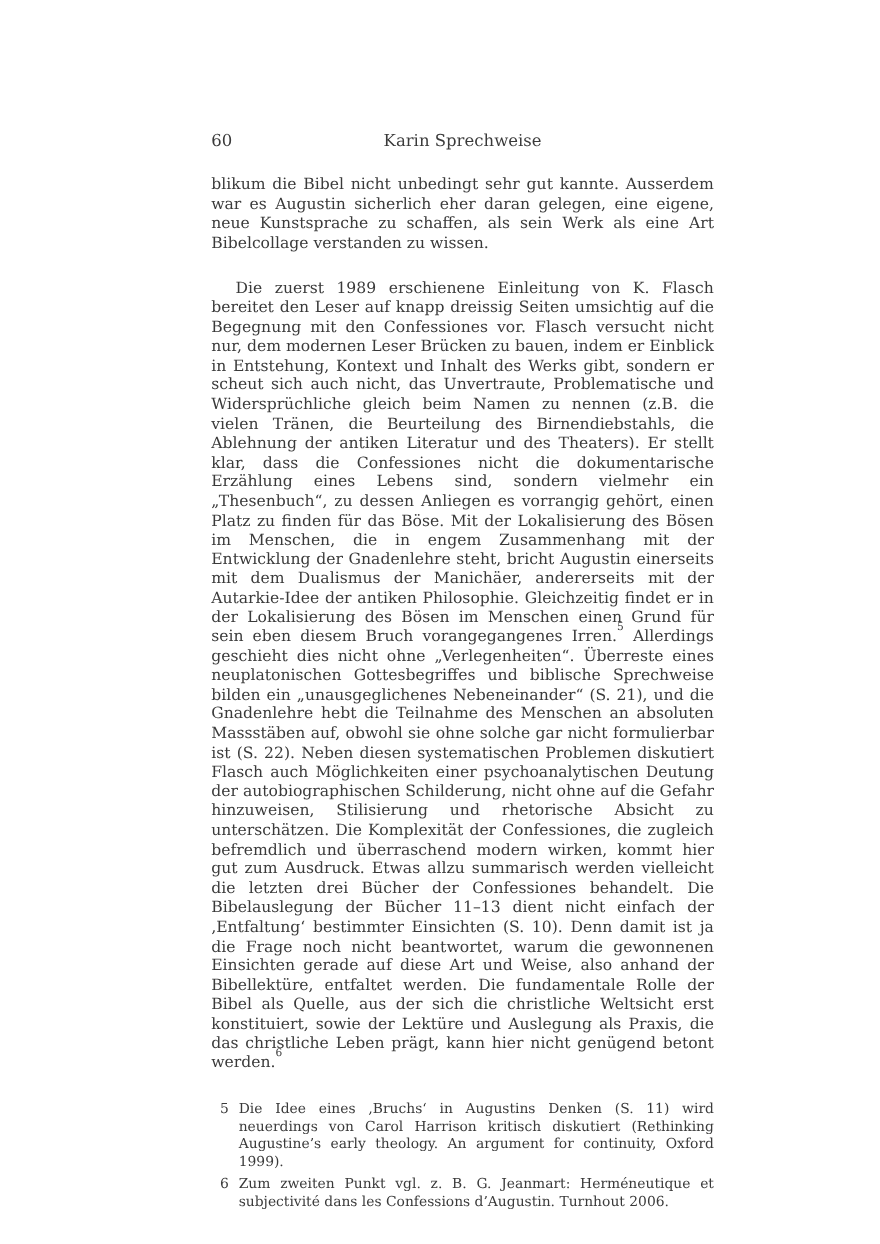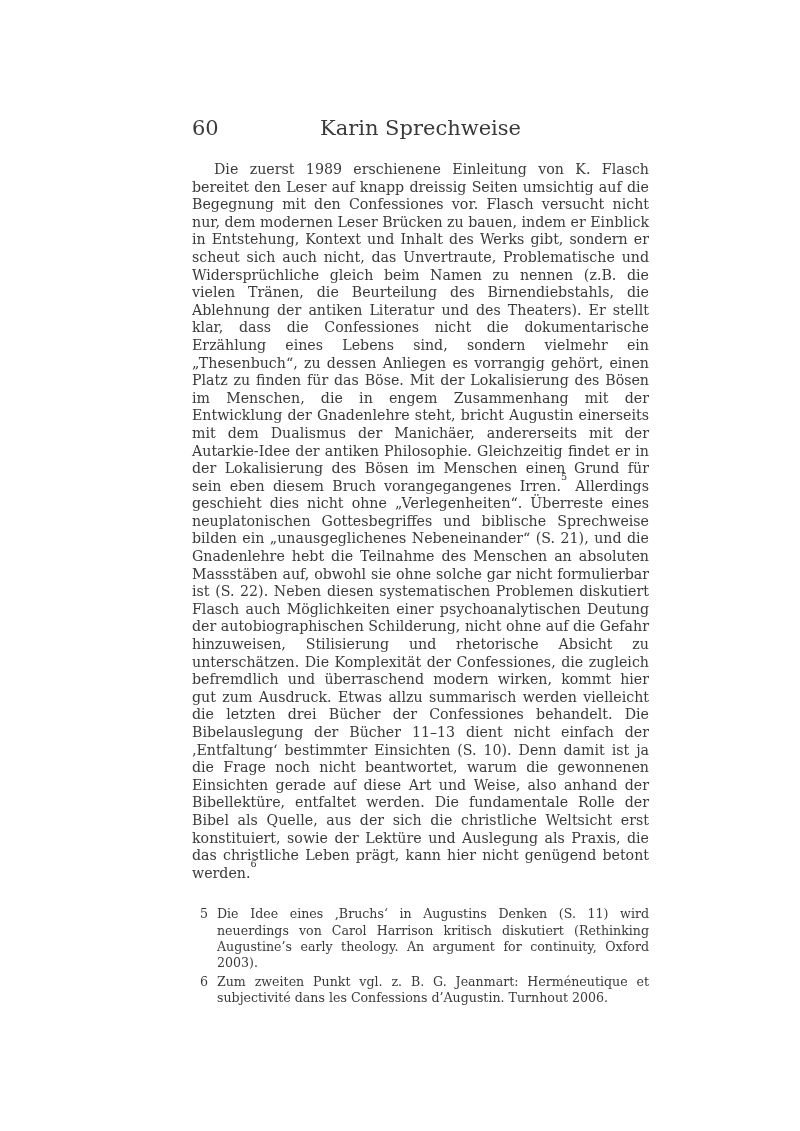--- a/index.html
+++ b/index.html
@@ -20,21 +20,21 @@
   }
   .content {
     position: absolute;
     left: 192px;
     top: 119px;
     width: 457px;
   }
   .header {
     position: relative;
     text-align: center;
-    font-size: 21px;
+    font-size: 15px;
     line-height: 18px;
   }
   .pagenum {
     position: absolute;
     left: 0;
     top: 0;
   }
   .bodytext {
     margin-top: 23px;
     font-size: 14.2px;
@@ -77,27 +77,28 @@
 
 <div class="page">
   <div class="content">
 
     <div class="header">
       <span class="pagenum">60</span>
       <span class="running-title">Karin Sprechweise</span>
     </div>
 
     <div class="bodytext">
+      <p>blikum die Bibel nicht unbedingt sehr gut kannte. Ausserdem war es Augustin sicherlich eher daran gelegen, eine eigene, neue Kunstsprache zu schaffen, als sein Werk als eine Art Bibelcollage verstanden zu wissen.</p>
       <p class="indent"><span>Die zuerst 1989 erschienene Einleitung von K. Flasch bereitet den Leser auf knapp dreissig Seiten umsichtig auf die Begegnung mit den Confessiones vor. Flasch versucht nicht nur, dem modernen Leser Brücken zu bauen, indem er Einblick in Entstehung, Kontext und Inhalt des Werks gibt, sondern er scheut sich auch nicht, das Unvertraute, Problematische und Widersprüchliche gleich beim Namen zu nennen (z.B. die vielen Tränen, die Beurteilung des Birnendiebstahls, die Ablehnung der antiken Literatur und des Theaters). Er stellt klar, dass die Confessiones nicht die dokumentarische Erzählung eines Lebens sind, sondern vielmehr ein „Thesenbuch“, zu dessen Anliegen es vorrangig gehört, einen Platz zu finden für das Böse. Mit der Lokalisierung des Bösen im Menschen, die in engem Zusammenhang mit der Entwicklung der Gnadenlehre steht, bricht Augustin einerseits mit dem Dualismus der Manichäer, andererseits mit der Autarkie-Idee der antiken Philosophie. Gleichzeitig findet er in der Lokalisierung des Bösen im Menschen einen Grund für sein eben diesem Bruch vorangegangenes Irren.</span><sup class="fnmark">5</sup><span> Allerdings geschieht dies nicht ohne „Verlegenheiten“. Überreste eines neuplatonischen Gottesbegriffes und biblische Sprechweise bilden ein „unausgeglichenes Nebeneinander“ (S. 21), und die Gnadenlehre hebt die Teilnahme des Menschen an absoluten Massstäben auf, obwohl sie ohne solche gar nicht formulierbar ist (S. 22). Neben diesen systematischen Problemen diskutiert Flasch auch Möglichkeiten einer psychoanalytischen Deutung der autobiographischen Schilderung, nicht ohne auf die Gefahr hinzuweisen, Stilisierung und rhetorische Absicht zu unterschätzen. Die Komplexität der Confessiones, die zugleich befremdlich und überraschend modern wirken, kommt hier gut zum Ausdruck. Etwas allzu summarisch werden vielleicht die letzten drei Bücher der Confessiones behandelt. Die Bibelauslegung der Bücher 11–13 dient nicht einfach der ‚Entfaltung‘ bestimmter Einsichten (S. 10). Denn damit ist ja die Frage noch nicht beantwortet, warum die gewonnenen Einsichten gerade auf diese Art und Weise, also anhand der Bibellektüre, entfaltet werden. Die fundamentale Rolle der Bibel als Quelle, aus der sich die christliche Weltsicht erst konstituiert, sowie der Lektüre und Auslegung als Praxis, die das christliche Leben prägt, kann hier nicht genügend betont werden.</span><sup class="fnmark">6</sup></p>
     </div>
 
     <div class="footnotes">
       <div class="footnote">
         <span class="fn-num">5</span>
-        <span class="fn-text">Die Idee eines ‚Bruchs‘ in Augustins Denken (S. 11) wird neuerdings von Carol Harrison kritisch diskutiert (Rethinking Augustine’s early theology. An argument for continuity, Oxford 2003).</span>
+        <span class="fn-text">Die Idee eines ‚Bruchs‘ in Augustins Denken (S. 11) wird neuerdings von Carol Harrison kritisch diskutiert (Rethinking Augustine’s early theology. An argument for continuity, Oxford 1999).</span>
       </div>
       <div class="footnote">
         <span class="fn-num">6</span>
         <span class="fn-text">Zum zweiten Punkt vgl. z. B. G. Jeanmart: Herméneutique et subjectivité dans les Confessions d’Augustin. Turnhout 2006.</span>
       </div>
     </div>
 
   </div>
 </div>
 

